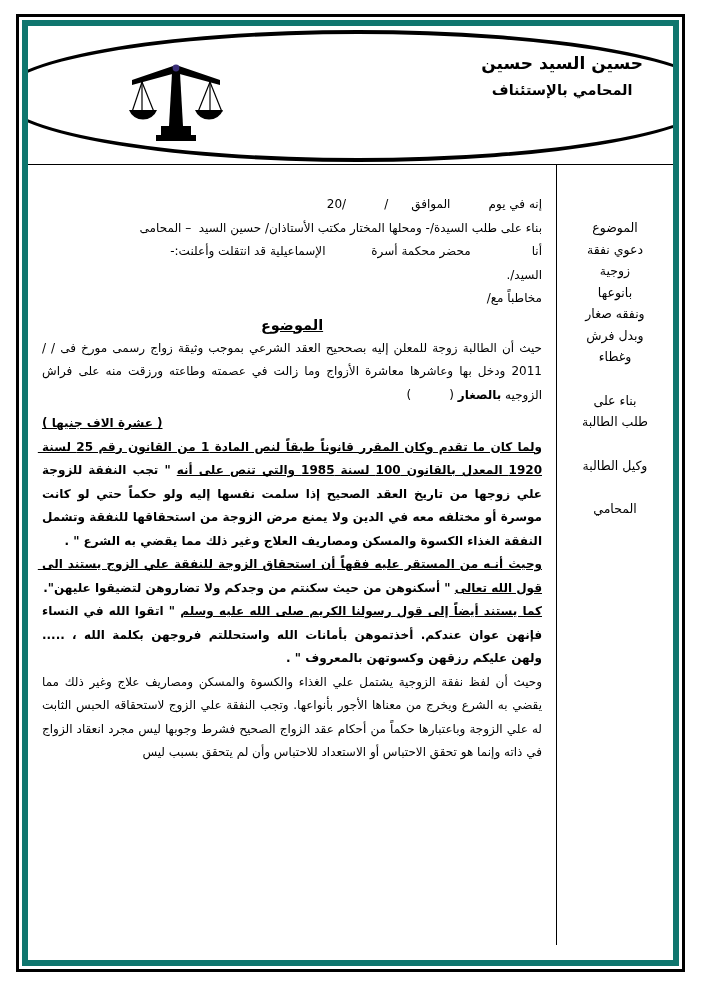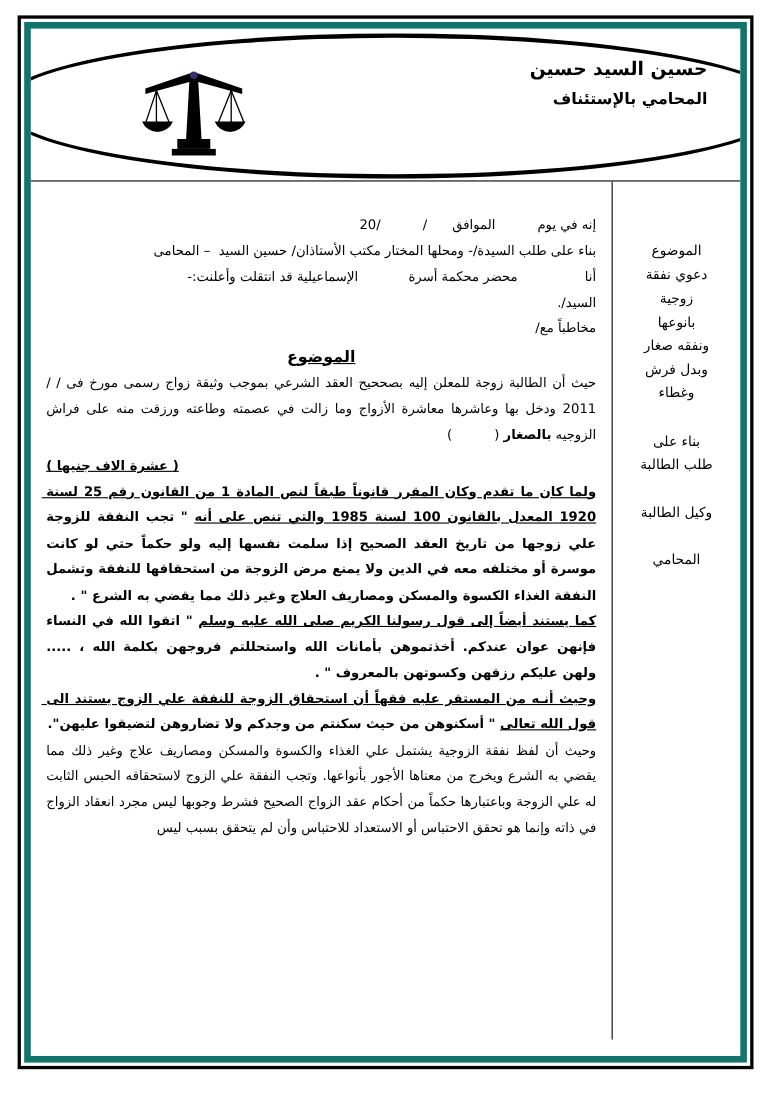--- a/index.html
+++ b/index.html
@@ -78,21 +78,20 @@
   }
   .firm-name {
     font-size: 17px;
     font-weight: bold;
     letter-spacing: 0.3px;
   }
   .firm-title {
     font-size: 14.5px;
     font-weight: bold;
     margin-top: 3px;
-    text-align: right;
   }
 
   
   .body-area {
     position: relative;
     height: 814px;
   }
   .divider {
     position: absolute;
     right: 116px;
@@ -227,23 +226,23 @@
 
         <div class="ln just"><span>حيث أن الطالبة زوجة للمعلن إليه بصححيح العقد الشرعي بموجب وثيقة زواج رسمى مورخ فى / / 2011 ودخل بها وعاشرها معاشرة الأزواج وما زالت في عصمته وطاعته ورزقت منه على فراش الزوجيه </span><span class="b">بالصغار</span><span> (          )</span></div>
 
         <div class="spacer-sm"></div>
 
         <div class="ln center"><span class="bu">( عشرة الاف جنيها )</span></div>
 
 
         <div class="ln just"><span class="bu">ولما كان ما تقدم وكان المقرر قانوناً طبقاً لنص المادة 1 من القانون رقم 25 لسنة 1920 المعدل بالقانون 100 لسنة 1985 والتي تنص على أنه</span><span class="b"> " تجب النفقة للزوجة علي زوجها من تاريخ العقد الصحيح إذا سلمت نفسها إليه ولو حكماً حتي لو كانت موسرة أو مختلفه معه في الدين ولا يمنع مرض الزوجة من استحقاقها للنفقة وتشمل النفقة الغذاء الكسوة والمسكن ومصاريف العلاج وغير ذلك مما يقضي به الشرع " .</span></div>
 
+        <div class="ln just"><span class="bu">وحيث أنـه من المستقر عليه فقهاً أن استحقاق الزوجة للنفقة علي الزوج يستند الى قول الله تعالى</span><span class="b"> " أسكنوهن من حيث سكنتم من وجدكم ولا تضاروهن لتضيقوا عليهن".</span></div>
+
         <div class="ln just"><span class="bu">كما يستند أيضاً إلى قول رسولنا الكريم صلى الله عليه وسلم</span><span class="b"> " اتقوا الله في النساء فإنهن عوان عندكم. أخذتموهن بأمانات الله واستحللتم فروجهن بكلمة الله ، ..... ولهن عليكم رزقهن وكسوتهن بالمعروف " .</span></div>
-
-        <div class="ln just"><span class="bu">وحيث أنـه من المستقر عليه فقهاً أن استحقاق الزوجة للنفقة علي الزوج يستند الى قول الله تعالى</span><span class="b"> " أسكنوهن من حيث سكنتم من وجدكم ولا تضاروهن لتضيقوا عليهن".</span></div>
 
         <div class="ln just">وحيث أن لفظ نفقة الزوجية يشتمل علي الغذاء والكسوة والمسكن ومصاريف علاج وغير ذلك مما يقضي به الشرع ويخرج من معناها الأجور بأنواعها. وتجب النفقة علي الزوج لاستحقاقه الحبس الثابت له علي الزوجة وباعتبارها حكماً من أحكام عقد الزواج الصحيح فشرط وجوبها ليس مجرد انعقاد الزواج في ذاته وإنما هو تحقق الاحتباس أو الاستعداد للاحتباس وأن لم يتحقق بسبب ليس</div>
 
       </div>
     </div>
 
   </div>
 </div>
 
 </body></html>

